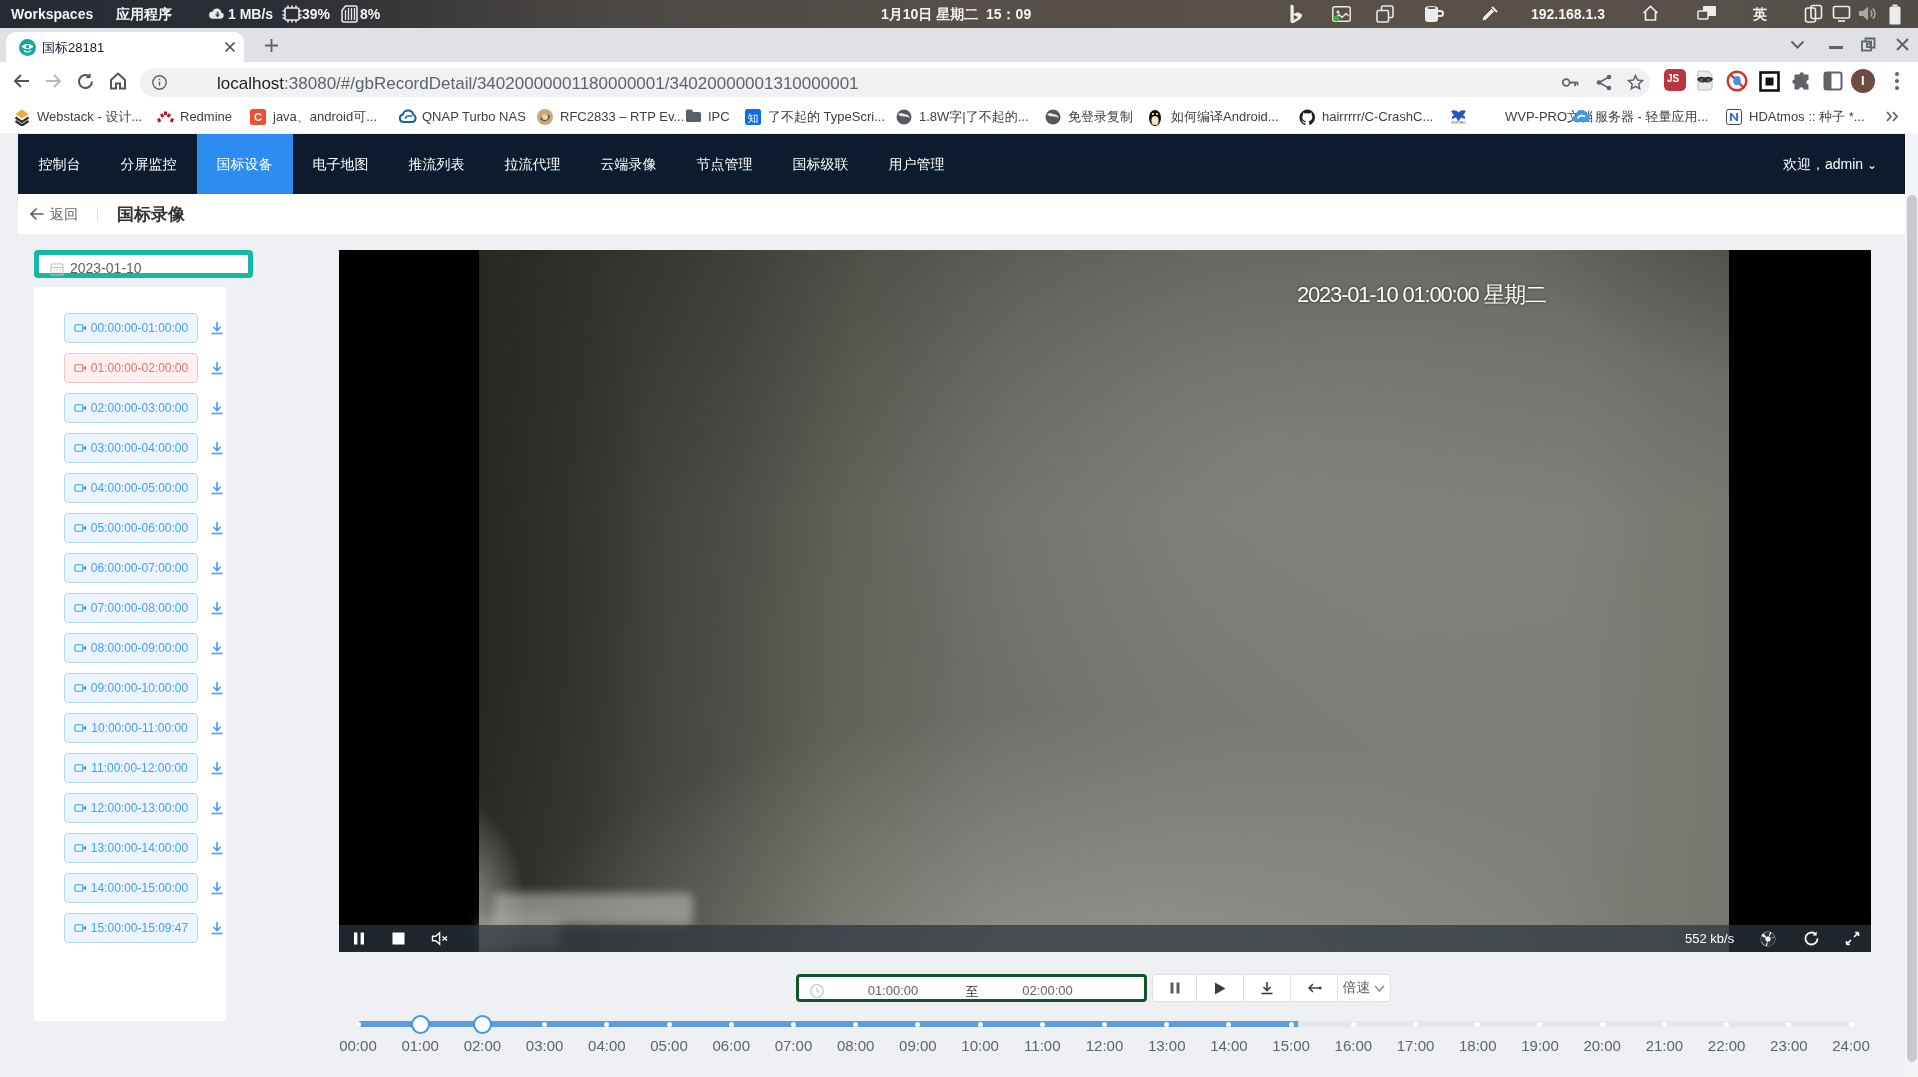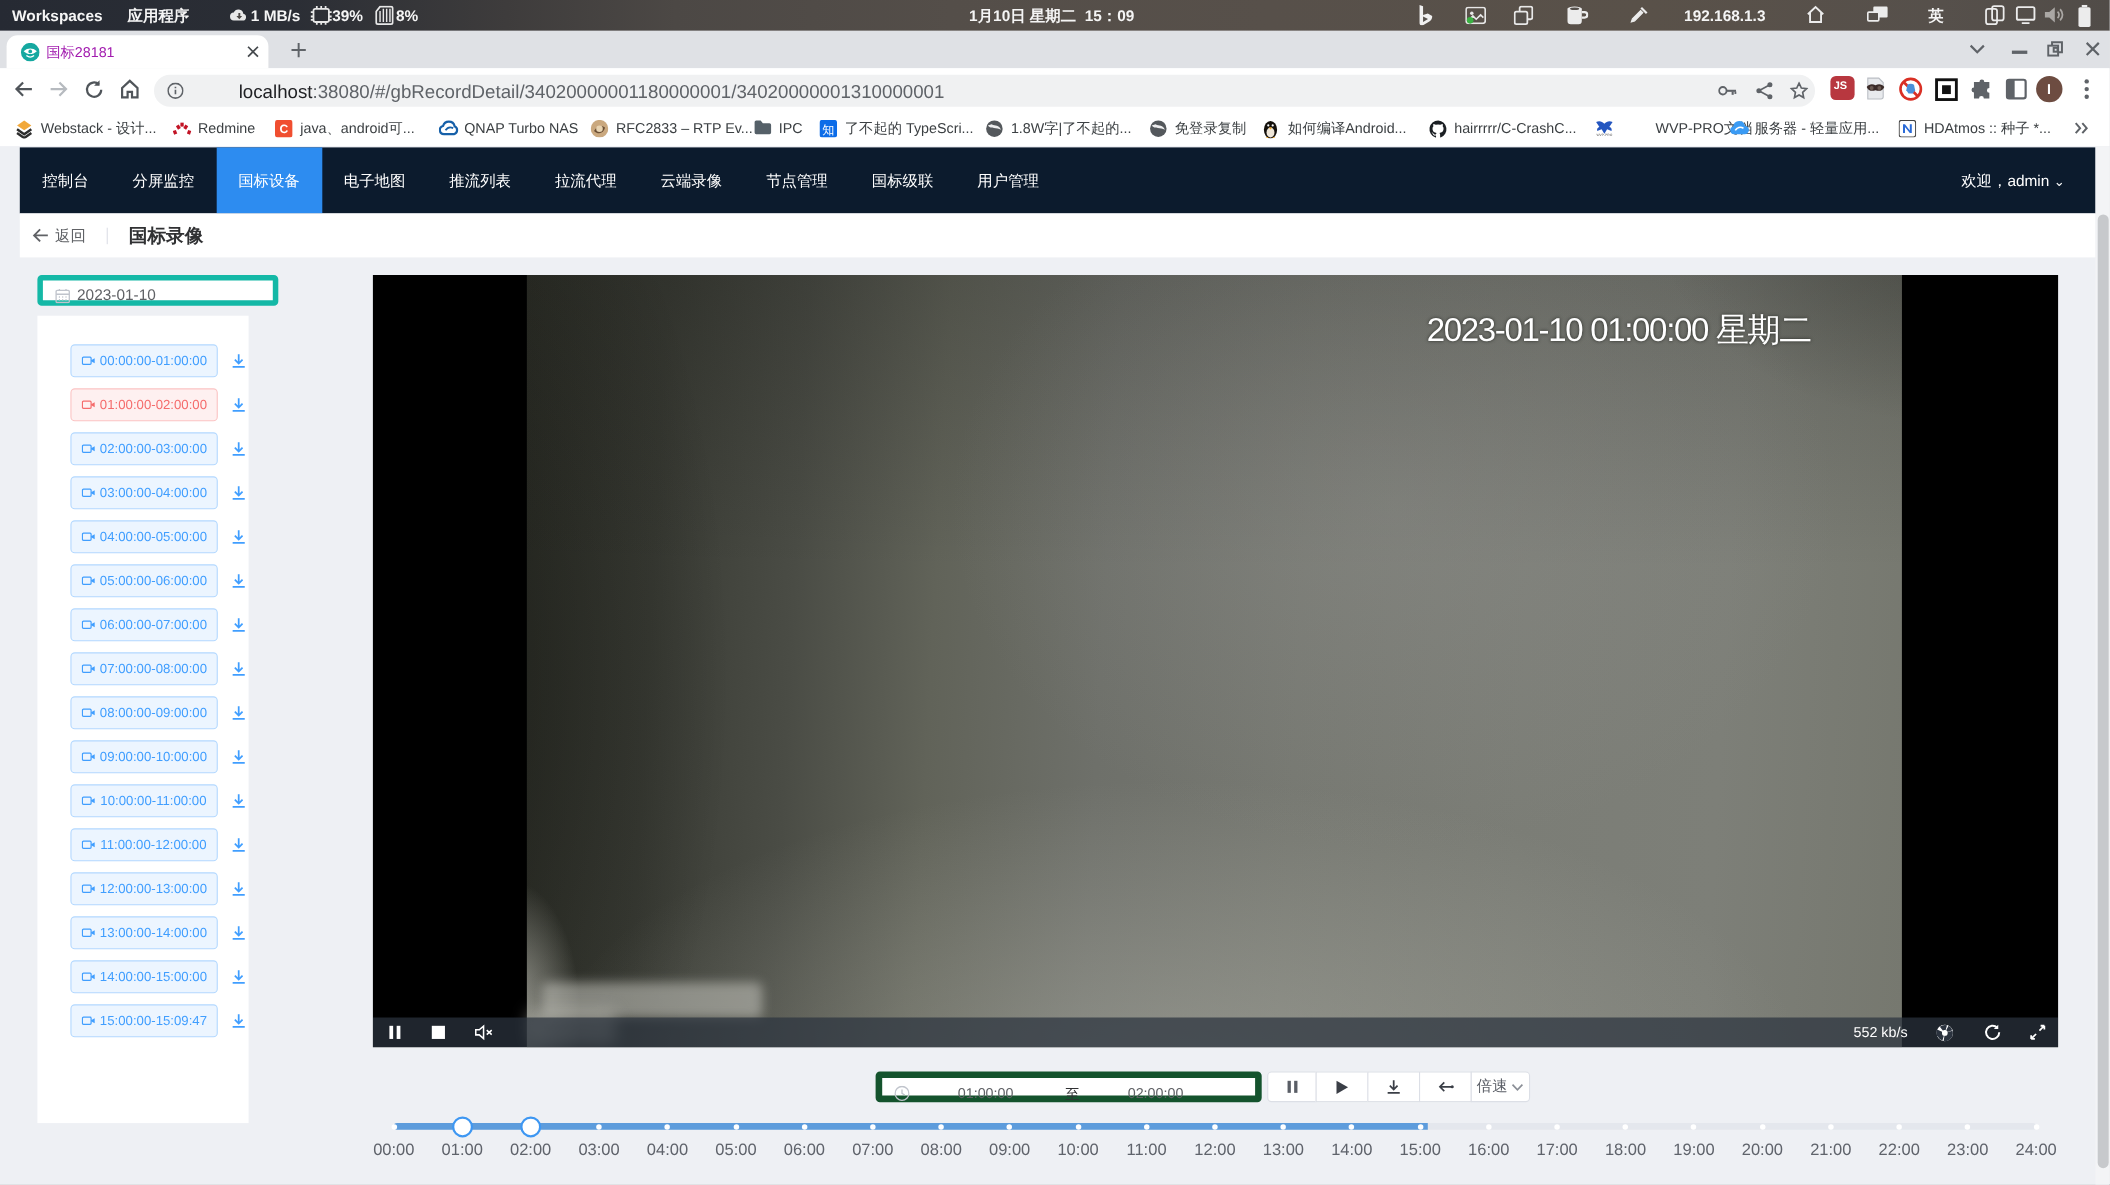--- a/index.html
+++ b/index.html
@@ -9,21 +9,21 @@
 
 #sysbar { position:absolute; left:0; top:0; width:1918px; height:28px;
   background:linear-gradient(90deg,#262a33 0%,#2b2e35 14%,#3e3c3c 24%,#4c4845 32%,#544e49 45%,#57504a 60%,#595149 78%,#56504b 92%,#514c48 100%);
   color:#f2f2f2; font-size:15px; }
 #sysbar .txt { position:absolute; top:5px; line-height:18px; color:#f5f5f5; font-size:14px; }
 #sysbar svg { position:absolute; }
 
 
 #tabstrip { position:absolute; left:0; top:28px; width:1918px; height:34px; background:#dfe1e5; }
 #tab { position:absolute; left:6px; top:4px; width:238px; height:30px; background:#fff; border-radius:10px 10px 0 0; }
-#tab .title { position:absolute; left:36px; top:7px; font-size:13px; color:#a21caf; }
+#tab .title { position:absolute; left:36px; top:7px; font-size:13px; color:#0f172a; }
 
 
 #addrbar { position:absolute; left:0; top:62px; width:1918px; height:38px; background:#fff; }
 #urlpill { position:absolute; left:140px; top:5.5px; width:1510px; height:29px; background:#f0f1f2; border-radius:15px; }
 #urltext { position:absolute; left:34px; top:6px; font-size:17px; color:#5f6368; white-space:nowrap;padding-left:43px; }
 #urltext b { color:#202124; font-weight:400; }
 
 
 #bookbar { position:absolute; left:0; top:100px; width:1918px; height:33px; background:#fff; }
 .bm { position:absolute; top:0; height:33px; display:flex; align-items:center; font-size:13px; color:#3c4043; white-space:nowrap; }
@@ -58,28 +58,28 @@
 #video { position:absolute; left:140px; top:0; width:1250px; height:702px;
   background:
    radial-gradient(ellipse 85px 170px at -1% 96%, rgba(205,205,196,.7), rgba(205,205,196,0) 72%),
    radial-gradient(ellipse 620px 480px at 63% 30%, rgba(148,148,146,.32), rgba(148,148,146,0) 65%),
    radial-gradient(ellipse 880px 420px at 47% 105%, rgba(178,179,170,.5), rgba(178,179,170,0) 66%),
    linear-gradient(180deg, rgba(12,12,10,.2) 0%, rgba(12,12,10,0) 38%),
    radial-gradient(ellipse 500px 980px at -10% 52%, rgba(4,5,3,.55), rgba(4,5,3,0) 62%),
    radial-gradient(ellipse 460px 320px at 104% -8%, rgba(16,17,14,.32), rgba(16,17,14,0) 60%),
    linear-gradient(93deg, #34362e 0%, #3a3c35 10%, #4a4c45 20%, #616359 30%, #6e706a 42%, #767871 56%, #7b7d76 72%, #7d7f78 86%, #76786f 100%);
 }
-#osd { position:absolute; left:958px; top:30px; width:370px; font-size:30px; letter-spacing:-1.2px; color:#fff; white-space:nowrap; text-shadow:0 0 3px rgba(30,32,28,.9); }
+#osd { position:absolute; left:958px; top:30px; width:370px; font-size:22px; letter-spacing:-1.2px; color:#fff; white-space:nowrap; text-shadow:0 0 3px rgba(30,32,28,.9); }
 .wm1 { position:absolute; left:154px; top:643px; width:200px; height:33px; background:rgba(198,198,192,.55); filter:blur(5px); border-radius:6px; }
 .wm2 { position:absolute; left:141px; top:668px; width:80px; height:32px; background:rgba(188,188,180,.5); filter:blur(7px); border-radius:6px; }
 #cbar { position:absolute; left:0; top:675px; width:1532px; height:27px; background:rgba(43,51,63,.72); color:#fff; }
 #cbar .kbs { position:absolute; left:1346px; top:6px; font-size:13px; color:#fff; }
 
 
-#timebox { position:absolute; left:796px; top:841px; width:351px; height:28px; background:#fff; border:6px solid #14532d; border-radius:4px; }
+#timebox { position:absolute; left:796px; top:841px; width:351px; height:28px; background:#fff; border:3px solid #14532d; border-radius:4px; }
 #timebox .t1 { position:absolute; left:34px; top:6px; width:120px; text-align:center; font-size:13px; color:#606266; }
 #timebox .zhi { position:absolute; left:158px; top:6px; width:30px; text-align:center; font-size:13px; color:#303133; }
 #timebox .t2 { position:absolute; left:188px; top:6px; width:121px; text-align:center; font-size:13px; color:#606266; }
 .cbtn { position:absolute; top:841px; height:28px; background:#fff; border:1px solid #dcdfe6; border-radius:0; display:flex; align-items:center; justify-content:center; }
 #btn1 { left:1152px; width:45px; border-radius:4px 0 0 4px; }
 #btn2 { left:1196px; width:48px; }
 #btn3 { left:1243px; width:48px; }
 #btn4 { left:1290px; width:48px; }
 #btn5 { left:1337px; width:54px; border-radius:0 4px 4px 0; font-size:14px; color:#5a5e66; }
 

